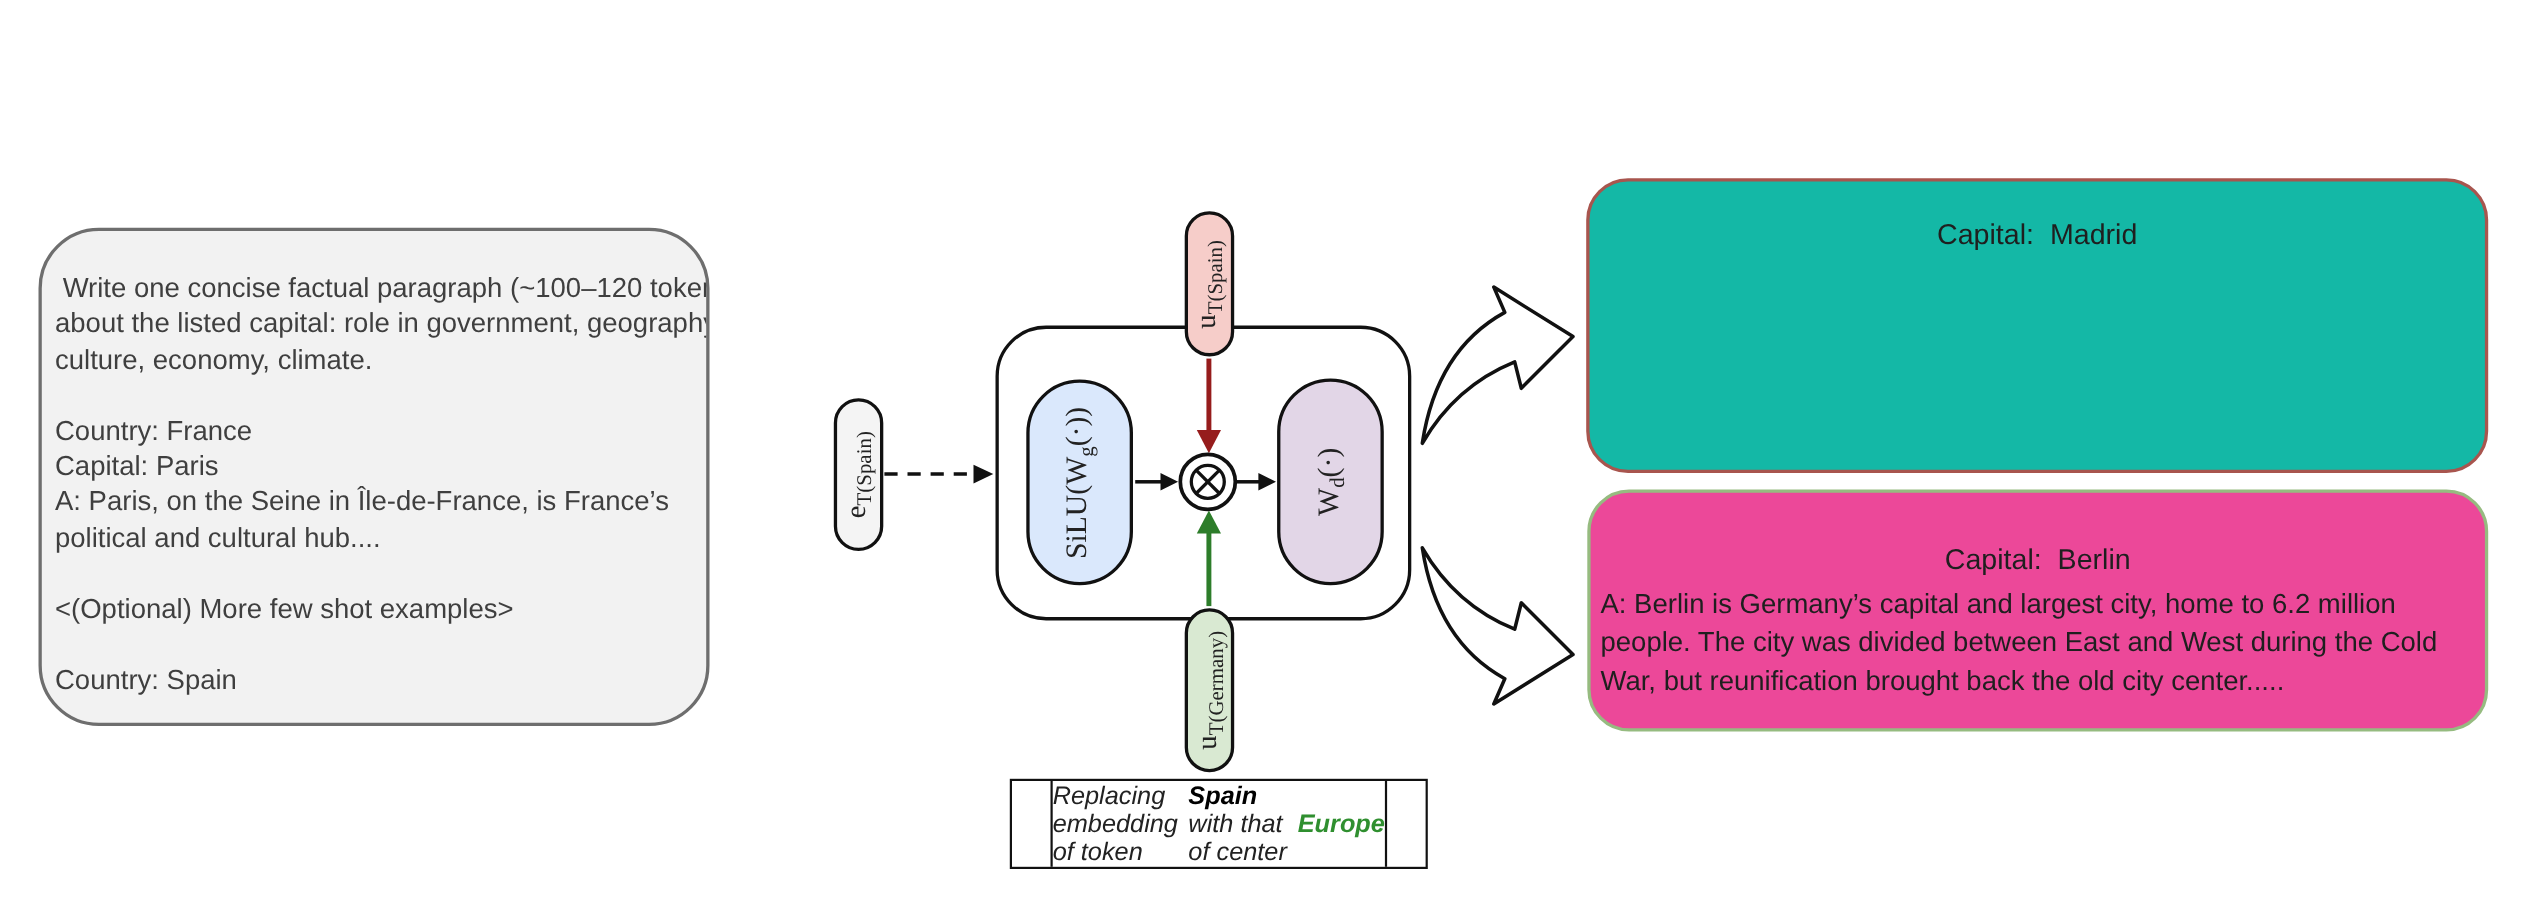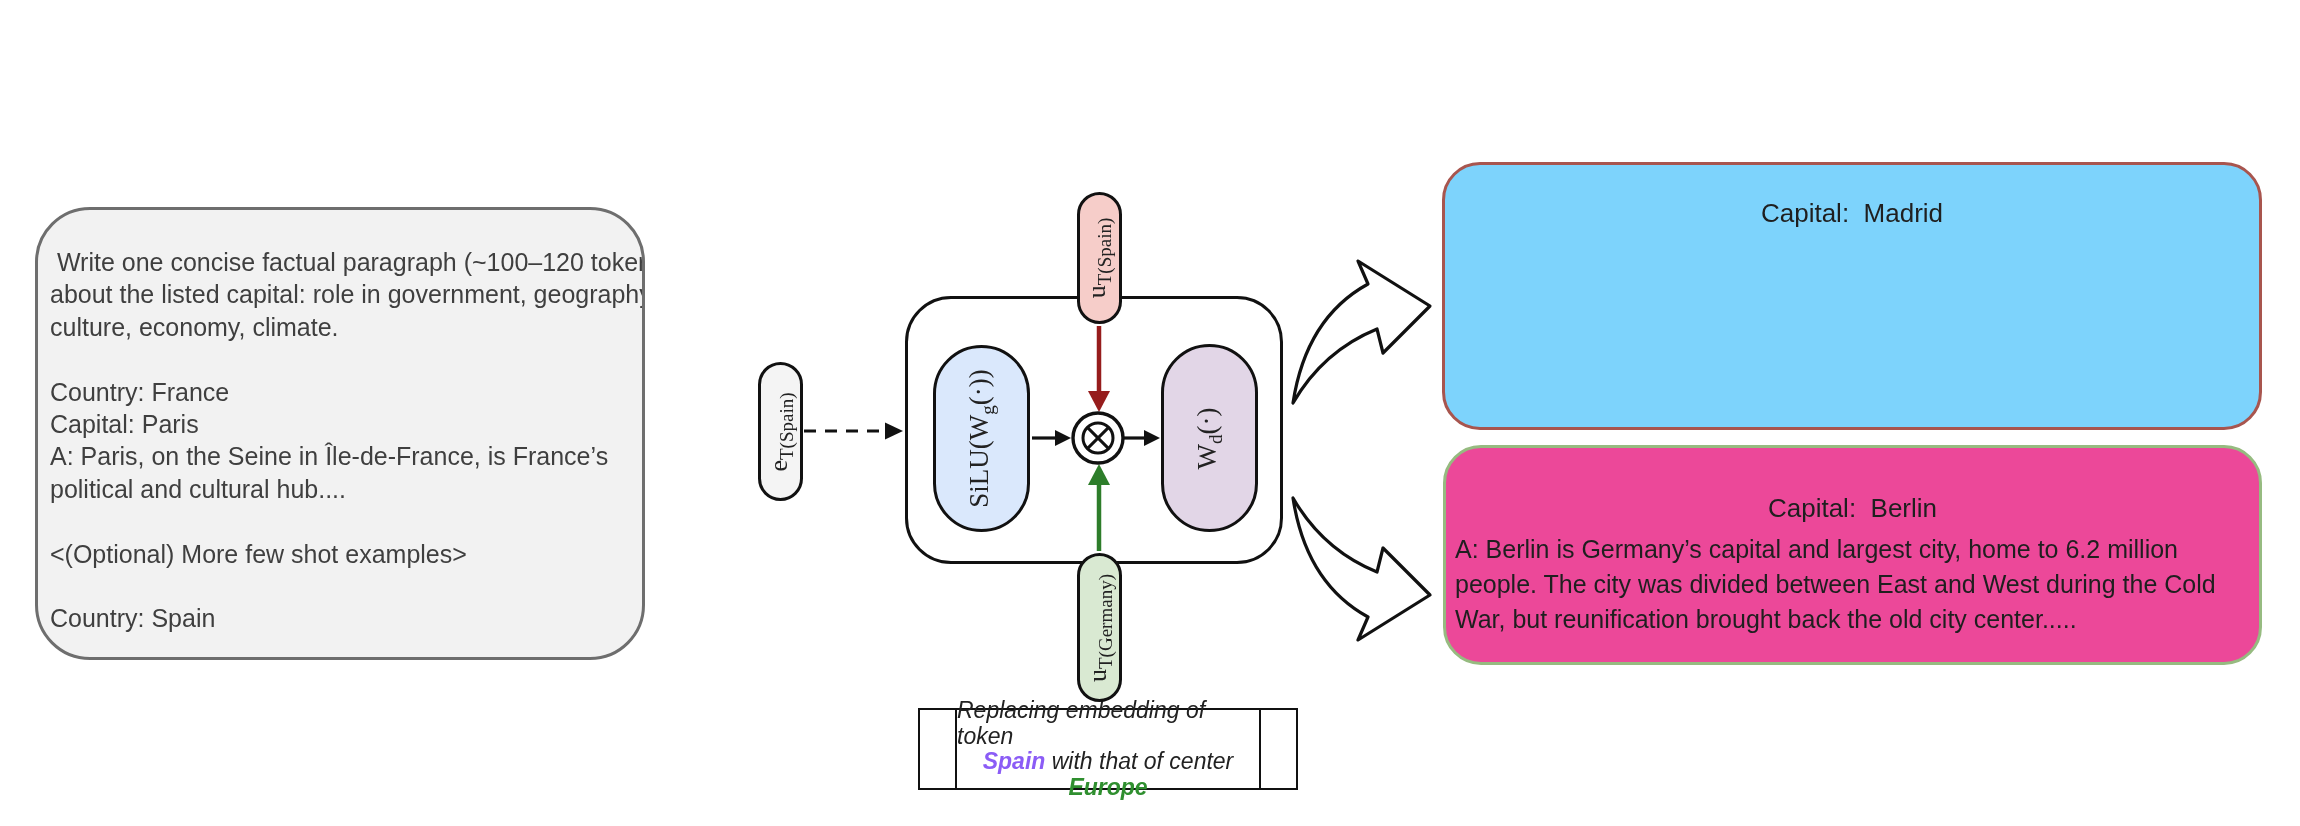--- a/index.html
+++ b/index.html
@@ -35,44 +35,44 @@
   .pill-gate .rot,.pill-down .rot{font-size:27px;}
   
   .mlp-box{
     position:absolute;left:905px;top:296px;width:378px;height:268px;
     background:#ffffff;border:3px solid #111;border-radius:46px;box-sizing:border-box;z-index:2;
   }
   
   .out-box{
     position:absolute;box-sizing:border-box;border-radius:38px;overflow:hidden;
   }
-  .out-madrid{left:1442px;top:162px;width:820px;height:268px;background:#7dd3fc;border:3.5px solid #a8554e;}
+  .out-madrid{left:1442px;top:162px;width:820px;height:268px;background:#14b8a6;border:3.5px solid #a8554e;}
   .out-berlin{left:1443px;top:445px;width:819px;height:220px;background:#ec4899;border:3.5px solid #96bb80;}
   .out-title{
     text-align:center;font-size:26px;color:#1f1f1f;white-space:pre;
   }
   .out-madrid .out-title{margin-top:33px;}
   .out-berlin .out-title{margin-top:45px;}
   .out-body{
     margin-top:8px;padding:0 9px;font-size:25px;line-height:35px;color:#1f1f1f;white-space:pre;
   }
   
   .caption-box{
     position:absolute;left:918px;top:708px;width:380px;height:82px;
     background:#ffffff;border:2.5px solid #111;box-sizing:border-box;
     display:flex;z-index:2;
   }
   .cap-side{width:37px;box-sizing:border-box;}
   .cap-side.l{border-right:2.5px solid #111;}
   .cap-side.r{border-left:2.5px solid #111;}
   .cap-mid{
-    flex:1;display:flex;flex-direction:column;justify-content:center;align-items:center;
+    flex:1;display:flex;justify-content:center;align-items:center;
     font-style:italic;font-size:23px;line-height:25.5px;color:#222;
   }
-  .cap-spain{font-weight:bold;color:#8b5cf6;}
+  .cap-spain{font-weight:bold;color:#000000;}
   .cap-germany{font-weight:bold;color:#2f8f2f;}
   
   .overlay{position:absolute;left:0;top:0;z-index:5;pointer-events:none;}
 </style>
 </head>
 <body>
 
 <div class="canvas">
 
   <div class="prompt-box">

